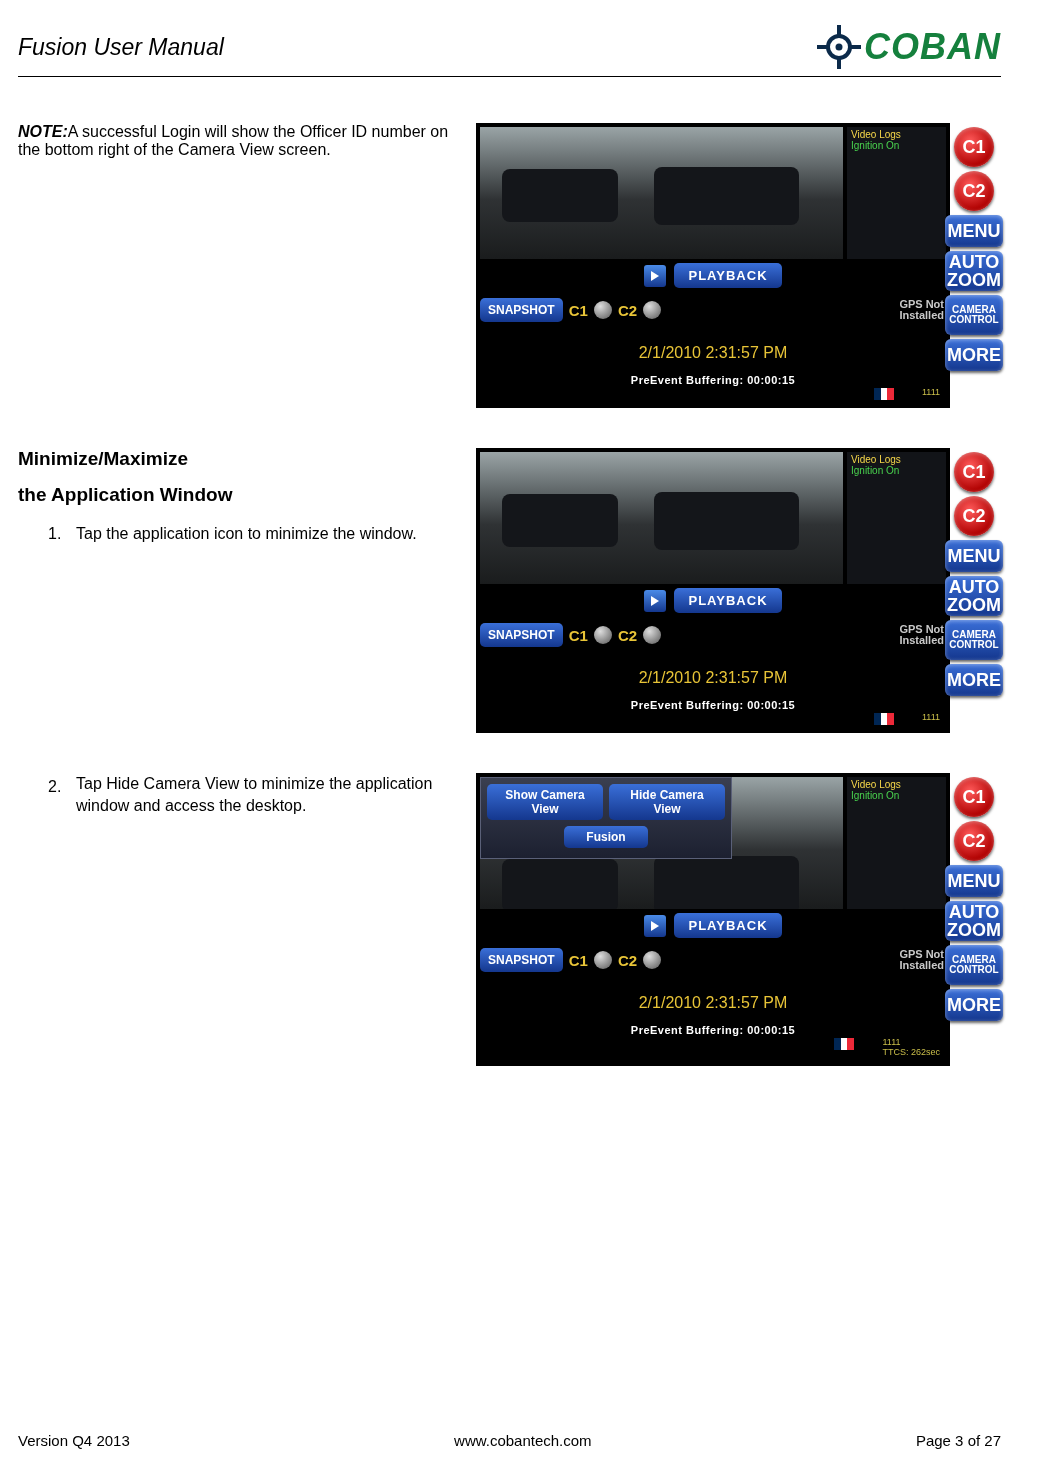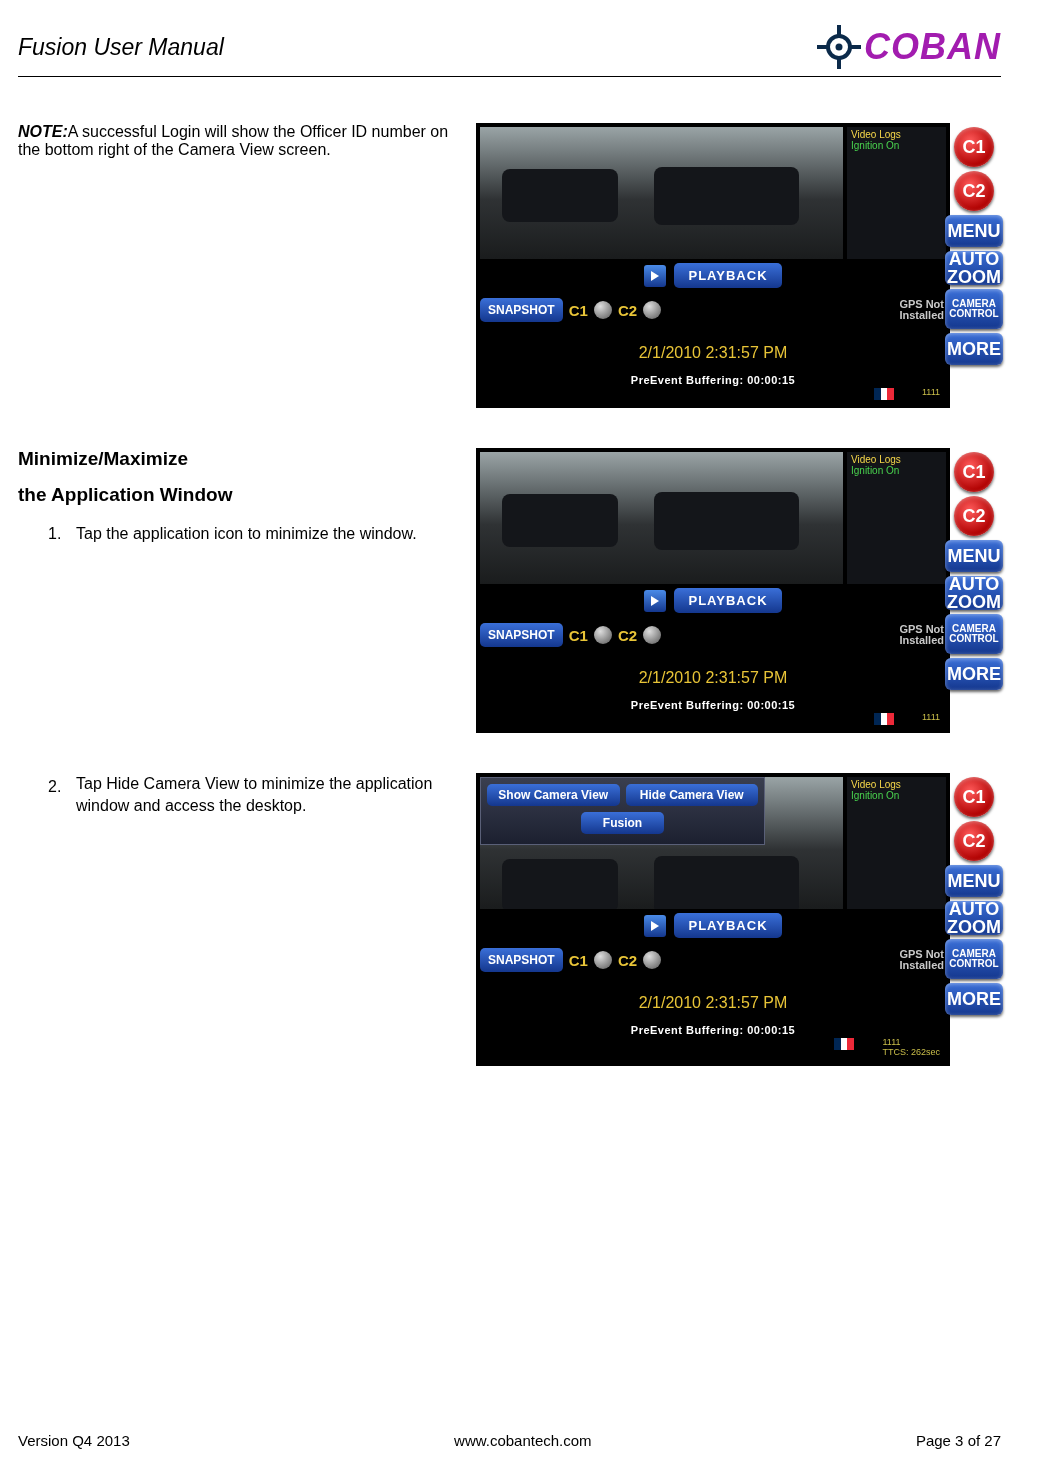--- a/index.html
+++ b/index.html
@@ -37,21 +37,21 @@
   }
   .logo-mark {
     width: 50px; height: 50px;
     position: relative;
   }
   .logo-text {
     font-weight: 800;
     font-style: italic;
     font-size: 36px;
     letter-spacing: 1px;
-    color: #a21caf;
+    color: #15803d;
   }
   .content {
     flex: 1;
     padding-top: 46px;
   }
   .sec {
     display: flex;
     gap: 18px;
     margin-bottom: 40px;
   }
@@ -117,21 +117,21 @@
     box-shadow: inset 0 1px 4px rgba(255,255,255,.4), 0 2px 3px rgba(0,0,0,.6);
     display: flex;
     align-items: center;
     justify-content: center;
     line-height: 1.0;
     font-size: 18px;
     padding: 4px 0;
   }
   .sbtn.c { height: 40px; background: radial-gradient(circle at 40% 35%, #ff5a5a, #b00000 70%); border-radius: 50%; width: 40px; margin: 0 auto; font-size: 18px; }
   .sbtn.menu { height: 32px; background: linear-gradient(#3a6fd8,#14378e); }
-  .sbtn.az { height: 34px; background: linear-gradient(#3a6fd8,#14378e); }
+  .sbtn.az { height: 40px; background: linear-gradient(#3a6fd8,#14378e); }
   .sbtn.cc { height: 40px; background: linear-gradient(#3a6fd8,#14378e); font-size: 10px; }
   .sbtn.more { height: 32px; background: linear-gradient(#3a6fd8,#14378e); }
 
   .ss-mid {
     margin-top: 4px;
     display: flex;
     align-items: center;
     justify-content: center;
     gap: 8px;
   }
@@ -188,21 +188,21 @@
     font-size:10px;
     color:#cbbf4a;
     padding: 2px 6px 0 0;
     gap: 28px;
   }
   .flagico { width:20px;height:12px;background:linear-gradient(90deg,#002654 33%,#fff 33% 66%,#ed2939 66%); }
 
   .dialog-bar {
     position:absolute;
     top:0; left:0;
-    width: 285px;
+    width: 252px;
     background: linear-gradient(#3a3f50,#1c2030);
     padding: 6px 6px 10px 6px;
     border: 1px solid #5a6078;
     display:flex;
     flex-wrap:wrap;
     gap:6px;
     justify-content:center;
   }
   .dlg-btn {
     background: linear-gradient(#3a6fd8,#14378e);

